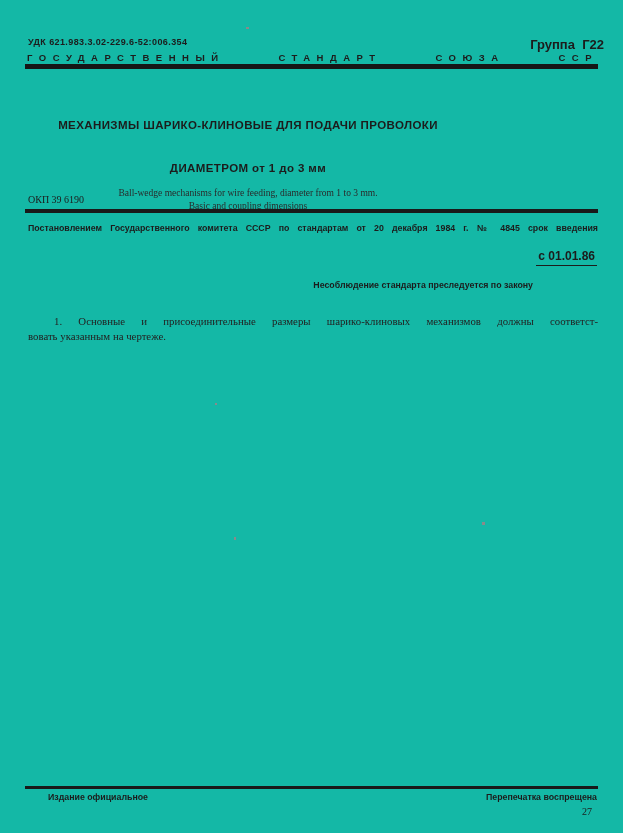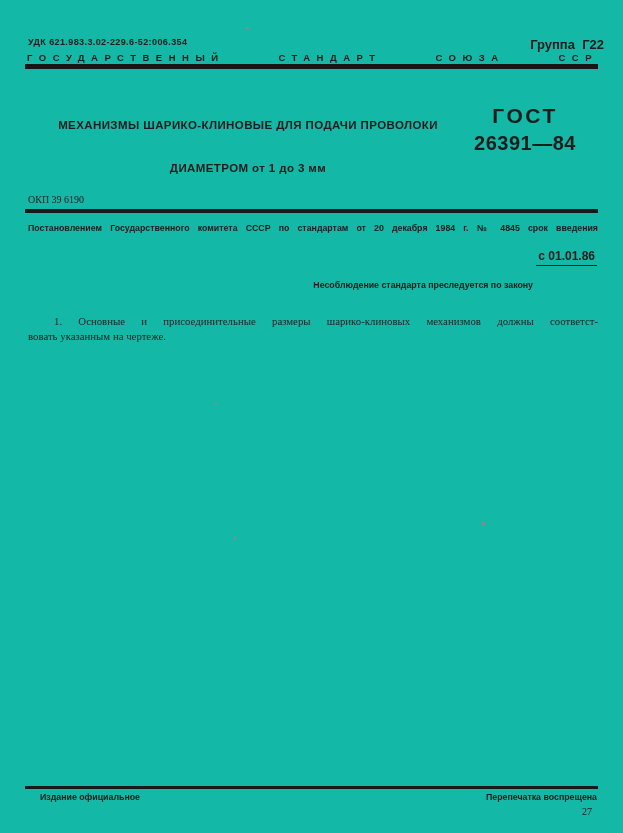--- a/index.html
+++ b/index.html
@@ -100,21 +100,21 @@
     font-size:10.8px; line-height:14.5px; color:#222;margin-top:20px;
   }
   .paragraph .l1 { text-indent:26px; text-align:justify; text-align-last:justify; }
 
   
   .rule-2 {
     position:absolute; left:25px; top:786px; width:573px; height:2.5px;
     background:#191919;
   }
   .footer-left {
-    position:absolute; left:20px; top:792px;
+    position:absolute; left:28px; top:792px;
     font-size:8.8px; font-weight:bold;padding-left:20px;
   }
   .footer-right {
     position:absolute; right:26px; top:792px;
     font-size:8.8px; font-weight:bold;
   }
   .page-number {
     position:absolute; right:31px; top:806px;
     font-family:"Liberation Serif", serif; font-size:10px;
   }
@@ -134,26 +134,26 @@
     <span>ГОСУДАРСТВЕННЫЙ</span>
     <span>СТАНДАРТ</span>
     <span>СОЮЗА</span>
     <span>ССР</span>
   </div>
   <div class="banner-bar"></div>
 
   <div class="title-block">
     <div class="title-line">МЕХАНИЗМЫ ШАРИКО-КЛИНОВЫЕ ДЛЯ ПОДАЧИ ПРОВОЛОКИ</div>
     <div class="title-line">ДИАМЕТРОМ от 1 до 3 мм</div>
+    <div class="english">
+      <div>Ball-wedge mechanisms for wire feeding, diameter from 1 to 3 mm.</div>
+      <div>Basic and coupling dimensions</div>
+    </div>
   </div>
 
-  <div class="gost-box">
-    <div class="gost-label">ГОСТ</div>
-    <div class="gost-number">26391—84</div>
-  </div>
 
   <div class="okp">ОКП 39 6190</div>
   <div class="rule-1"></div>
 
   <div class="decree">
     <div class="l1">Постановлением Государственного комитета СССР по стандартам от 20 декабря 1984 г. № 4845 срок введения</div>
   </div>
   <div class="effective-date">с 01.01.86</div>
 
   <div class="law-notice">Несоблюдение стандарта преследуется по закону</div>

